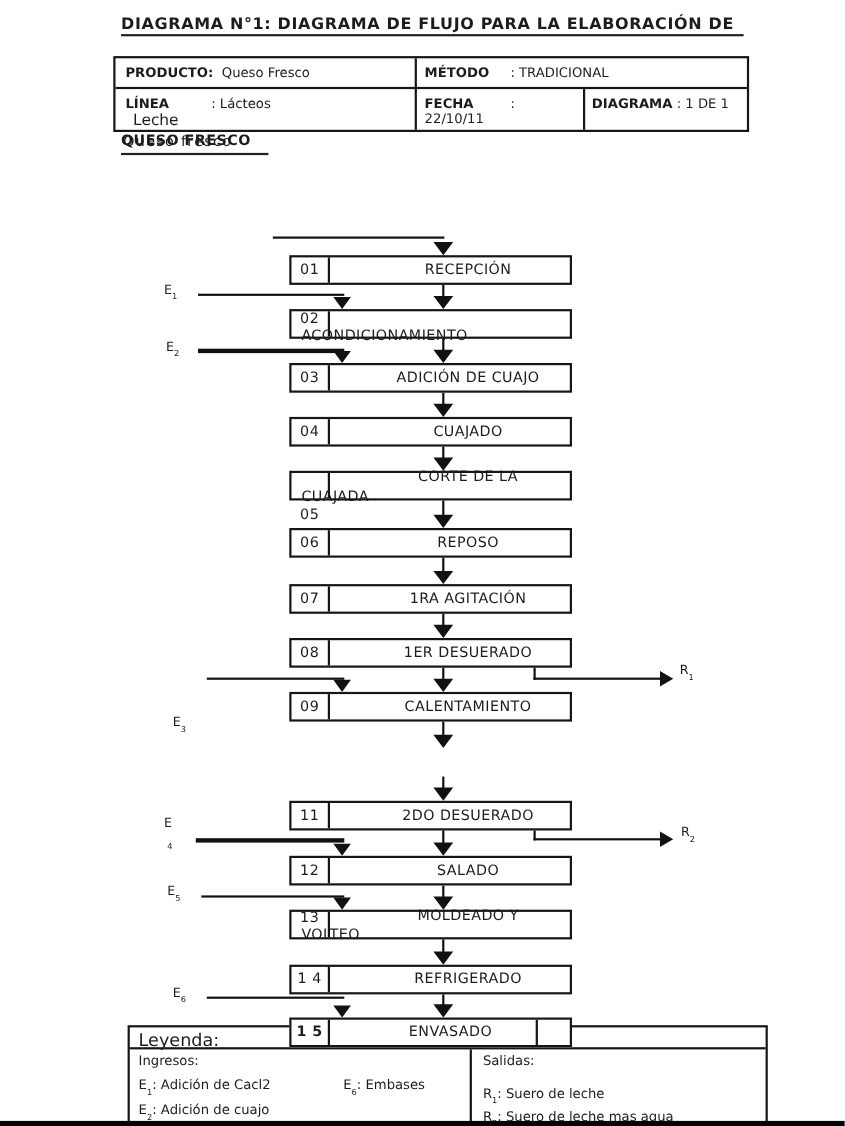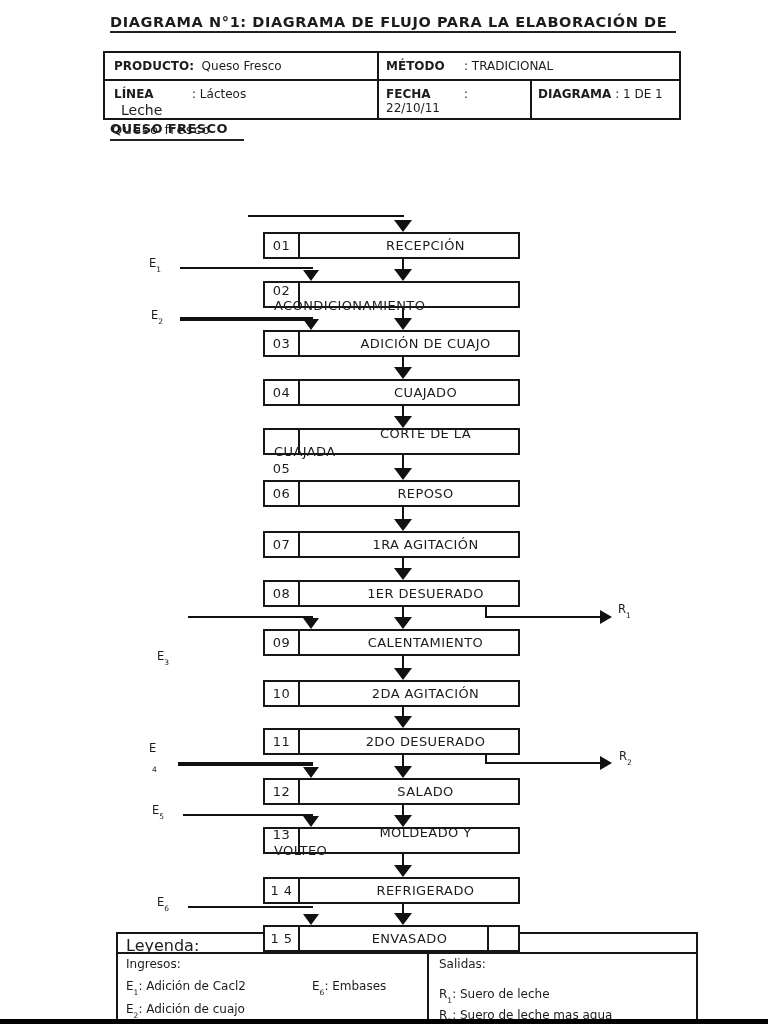--- a/index.html
+++ b/index.html
@@ -105,25 +105,20 @@
     <div class="fbox" style="left: 263px; top: 580px; width: 253px; height: 23px;">
       <div class="numdiv" style="left: 33px;"></div>
       <span style="left: 0px; width: 33px; top: 4px; text-align: center;">08</span>
       <span style="left: 72px; right: 4px; top: 4px; text-align: center;">1ER DESUERADO</span>
     </div>
     <div class="fbox" style="left: 263px; top: 629px; width: 253px; height: 23px;">
       <div class="numdiv" style="left: 33px;"></div>
       <span style="left: 0px; width: 33px; top: 4px; text-align: center;">09</span>
       <span style="left: 72px; right: 4px; top: 4px; text-align: center;">CALENTAMIENTO</span>
     </div>
-    <div class="fbox" style="left: 263px; top: 680px; width: 253px; height: 23px;">
-      <div class="numdiv" style="left: 33px;"></div>
-      <span style="left: 0px; width: 33px; top: 4px; text-align: center;">10</span>
-      <span style="left: 72px; right: 4px; top: 4px; text-align: center;">2DA AGITACIÓN</span>
-    </div>
     <div class="fbox" style="left: 263px; top: 728px; width: 253px; height: 23px;">
       <div class="numdiv" style="left: 33px;"></div>
       <span style="left: 0px; width: 33px; top: 4px; text-align: center;">11</span>
       <span style="left: 72px; right: 4px; top: 4px; text-align: center;">2DO DESUERADO</span>
     </div>
     <div class="fbox" style="left: 263px; top: 778px; width: 253px; height: 23px;">
       <div class="numdiv" style="left: 33px;"></div>
       <span style="left: 0px; width: 33px; top: 4px; text-align: center;">12</span>
       <span style="left: 72px; right: 4px; top: 4px; text-align: center;">SALADO</span>
     </div>
@@ -134,21 +129,21 @@
       <span style="left: 9px; top: 14px;">VOLTEO</span>
     </div>
     <div class="fbox" style="left: 263px; top: 877px; width: 253px; height: 23px;">
       <div class="numdiv" style="left: 33px;"></div>
       <span style="left: 0px; width: 33px; top: 4px; text-align: center;">1 4</span>
       <span style="left: 72px; right: 4px; top: 4px; text-align: center;">REFRIGERADO</span>
     </div>
     <div class="fbox" style="left: 263px; top: 925px; width: 253px; height: 23px;">
       <div class="numdiv" style="left: 33px;"></div>
       <div class="numdiv" style="left: 222px;"></div>
-      <span style="left: 0px; width: 33px; top: 4px; text-align: center;">1 5</span>
+      <span style="left: 0px; width: 33px; top: 4px; text-align: center; font-weight: bold;">1 5</span>
       <span style="left: 72px; right: 36px; top: 4px; text-align: center;">ENVASADO</span>
     </div>
     <div class="hline" style="left: 248px; top: 215px; width: 156px; height: 2px;"></div>
     <div class="ah-down" style="left: 394px; top: 220px;"></div>
     <div class="vline" style="left: 402px; top: 258px; height: 13px;"></div>
     <div class="ah-down" style="left: 394px; top: 269px;"></div>
     <div class="vline" style="left: 402px; top: 307px; height: 13px;"></div>
     <div class="ah-down" style="left: 394px; top: 318px;"></div>
     <div class="vline" style="left: 402px; top: 356px; height: 13px;"></div>
     <div class="ah-down" style="left: 394px; top: 367px;"></div>

